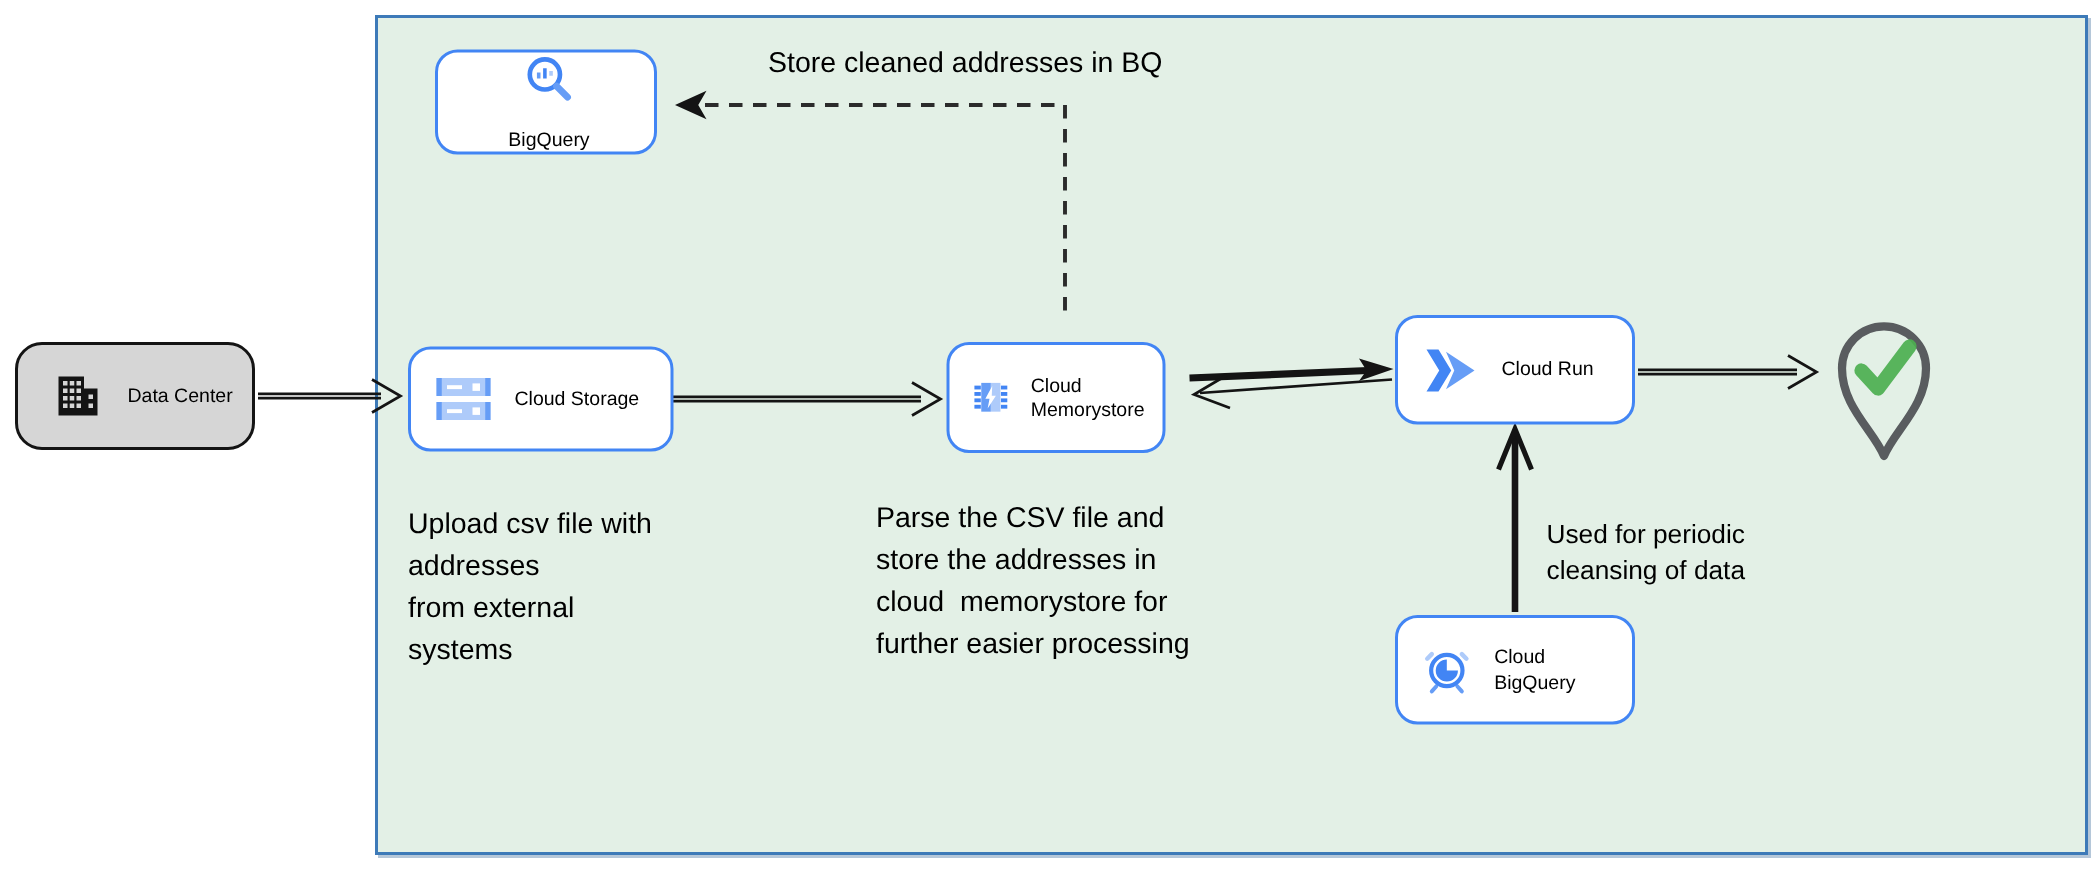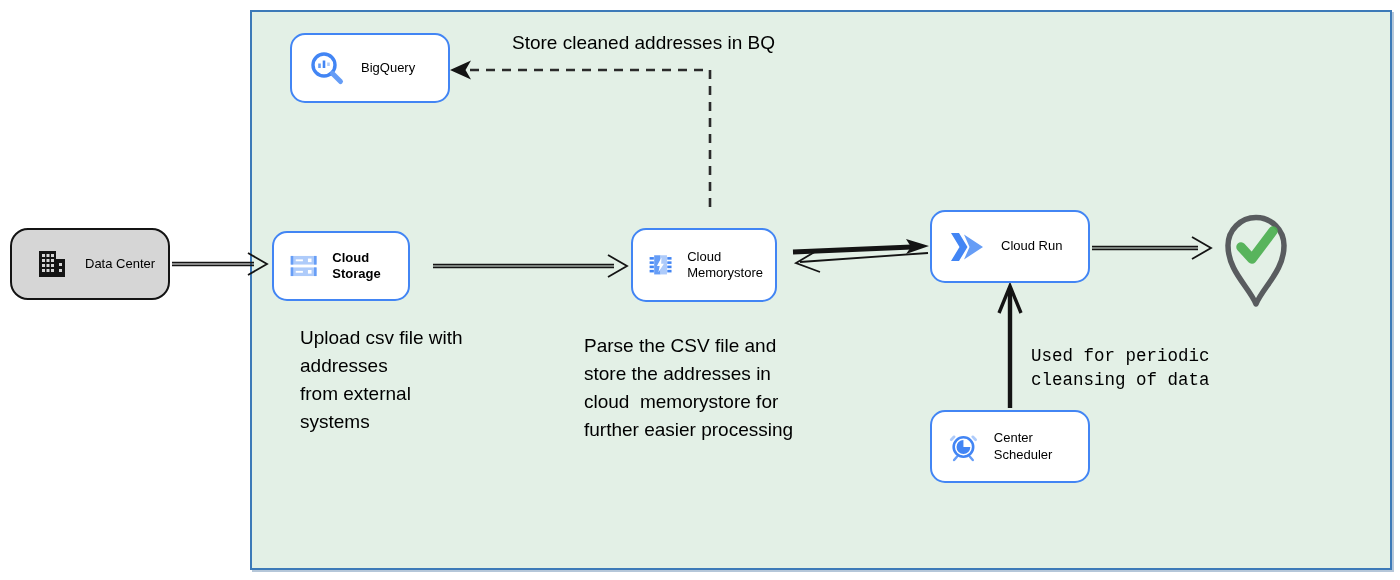--- a/index.html
+++ b/index.html
@@ -99,32 +99,32 @@
       </g>
       <rect x="22" y="13" width="9" height="18" fill="#141414"></rect>
       <g fill="#d6d6d6">
         <rect x="25" y="17" width="3" height="3"></rect>
         <rect x="25" y="23" width="3" height="3"></rect>
       </g>
     </svg>
     <span class="label">Data Center</span>
   </div>
 
-  <div class="node" style="left:290px; top:33px; width:160px; height:70px;">
+  <div class="node" style="left:290px; top:33px; width:148px; height:70px;flex-direction:column;">
     <svg width="38" height="38" viewBox="0 0 38 38">
       <circle cx="16" cy="16" r="11" fill="none" stroke="#4285f4" stroke-width="3.4"></circle>
       <line x1="24.5" y1="24.5" x2="32.5" y2="32.5" stroke="#669df6" stroke-width="5" stroke-linecap="round"></line>
       <line x1="11.5" y1="14.5" x2="11.5" y2="19" stroke="#669df6" stroke-width="2.6"></line>
       <line x1="16" y1="11.5" x2="16" y2="19" stroke="#4285f4" stroke-width="2.6"></line>
       <line x1="20.5" y1="13.5" x2="20.5" y2="17" stroke="#aecbfa" stroke-width="2.6"></line>
     </svg>
     <span class="label">BigQuery</span>
   </div>
 
-  <div class="node" style="left:272px; top:231px; width:138px; height:70px;font-weight:bold;">
+  <div class="node" style="left:272px; top:231px; width:177px; height:70px;">
     <svg width="38" height="30" viewBox="0 0 38 30">
       <g>
         <rect x="1" y="1" width="36" height="12" fill="#aecbfa"></rect>
         <rect x="1" y="1" width="3.5" height="12" fill="#669df6"></rect>
         <rect x="33.5" y="1" width="3.5" height="12" fill="#669df6"></rect>
         <rect x="8" y="5.8" width="10" height="2.6" fill="#ffffff"></rect>
         <rect x="25" y="4.6" width="5" height="5" fill="#ffffff"></rect>
       </g>
       <g>
         <rect x="1" y="17" width="36" height="12" fill="#aecbfa"></rect>
@@ -167,37 +167,37 @@
 
   <div class="node" style="left:930px; top:410px; width:160px; height:73px;">
     <svg width="38" height="38" viewBox="0 0 38 38">
       <line x1="11" y1="31" x2="7.5" y2="35" stroke="#669df6" stroke-width="3" stroke-linecap="round"></line>
       <line x1="27" y1="31" x2="30.5" y2="35" stroke="#669df6" stroke-width="3" stroke-linecap="round"></line>
       <path d="M7.5,6.5 L4,10" stroke="#aecbfa" stroke-width="3.4" stroke-linecap="round"></path>
       <path d="M30.5,6.5 L34,10" stroke="#aecbfa" stroke-width="3.4" stroke-linecap="round"></path>
       <circle cx="19" cy="19" r="12" fill="#ffffff" stroke="#4285f4" stroke-width="3.2"></circle>
       <path d="M19,19 L19,10.5 A8.5,8.5 0 1 0 27.5,19 Z" fill="#4285f4"></path>
     </svg>
-    <span class="label">Center Scheduler</span>
+    <span class="label">Cloud BigQuery</span>
   </div>
 
   <div class="pin-wrap">
     <svg width="70" height="102" viewBox="0 0 70 102">
       <path d="M35,96 C 28,79 7,63 7,37.5 A28,28 0 1 1 63,37.5 C 63,63 42,79 35,96 Z" fill="none" stroke="#595c5f" stroke-width="5.5" stroke-linejoin="round"></path>
       <polyline points="20,39 31,51 52,23" fill="none" stroke="#4caf50" stroke-width="9.5" stroke-linecap="round" stroke-linejoin="round" opacity="0.92"></polyline>
     </svg>
   </div>
 
   <div class="edge-label" style="left:512px; top:32px;">Store cleaned addresses in BQ</div>
 
 
-  <div class="annotation annotation-small" style="left:1031px; top:344px;font-family:Liberation Mono, monospace;">Used for periodic
+  <div class="annotation annotation-small" style="left:1031px; top:344px;">Used for periodic
 cleansing of data</div>
 
-  <div class="annotation" style="left:272px; top:324px;margin-left:28px;">Upload csv file with
+  <div class="annotation" style="left:272px; top:336px;">Upload csv file with
 addresses
 from external
 systems</div>
 
   <div class="annotation" style="left:584px; top:332px;">Parse the CSV file and
 store the addresses in
 cloud  memorystore for
 further easier processing</div>
 
 </div>

